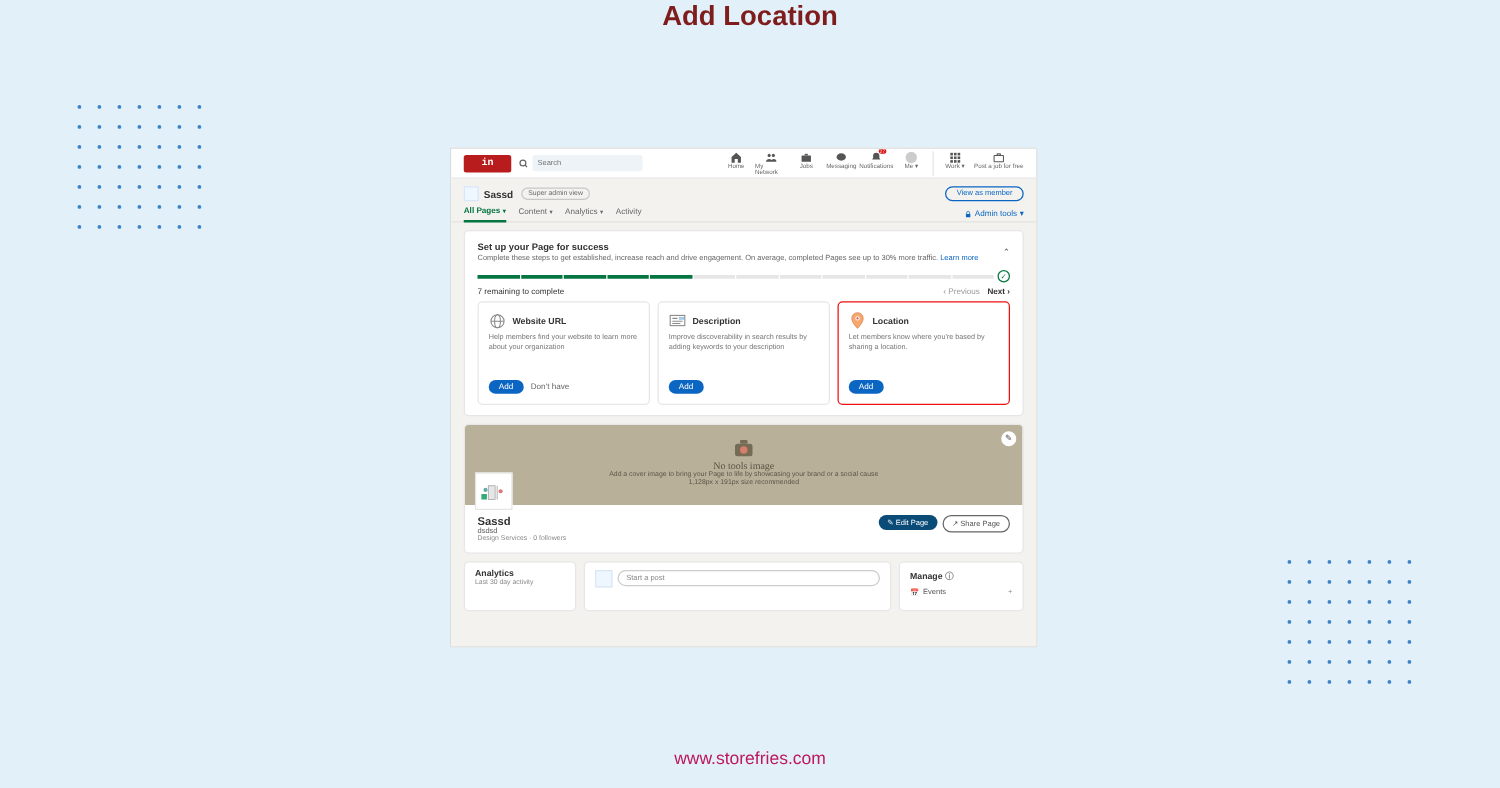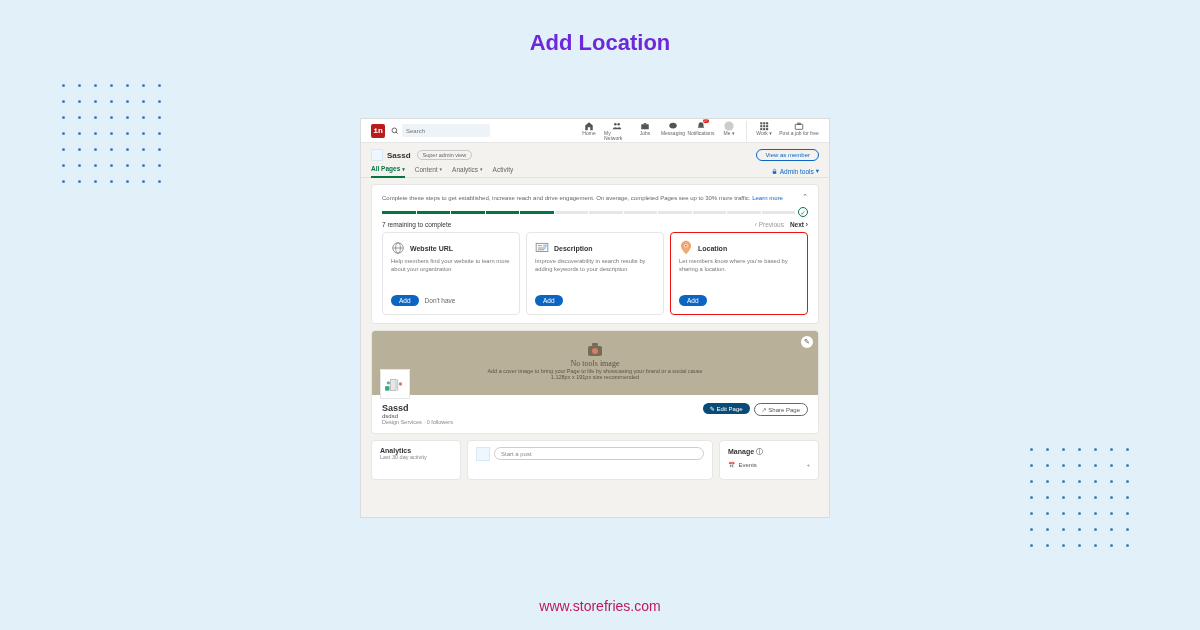--- a/index.html
+++ b/index.html
@@ -1,28 +1,28 @@
 <!DOCTYPE html>
 <html><head>
 <meta charset="utf-8">
 <style>
   * { box-sizing: border-box; margin: 0; padding: 0; font-family: -apple-system, BlinkMacSystemFont, "Segoe UI", Arial, sans-serif; }
   body { width: 1200px; height: 630px; background: #e1f0f9; position: relative; overflow: hidden; }
-  .page-title { text-align: center; color: #6d28d9; font-size: 22px; font-weight: 700; padding-top: 30px; }
+  .page-title { text-align: center; color: #7f1d1d; font-size: 22px; font-weight: 700; }
   .dots { position: absolute; display: grid; grid-template-columns: repeat(7, 16px); grid-template-rows: repeat(7, 16px); }
   .dots span { width: 3px; height: 3px; background: #3b82c4; border-radius: 50%; }
   .dots-left { top: 84px; left: 62px; }
   .dots-right { bottom: 70px; right: 58px; }
   .footer-url { position: absolute; bottom: 16px; width: 100%; text-align: center; font-size: 14px; color: #be185d; }
 
   .shot { width: 470px; height: 400px; position: absolute; top: 118px; left: 360px; background: #fff; border: 1px solid #d9dcdc; overflow: hidden; font-size: 7px; color: #333; }
   .shot .inner { background: #f3f2ef; position: absolute; top: 0; left: 0; right: 0; bottom: 0; overflow: hidden; }
 
   .topbar { height: 24px; background: #fff; border-bottom: 1px solid #e6e6e6; display: flex; align-items: center; padding: 0 10px; }
-  .lin-logo { width: 14px; height: 14px; background: #b91c1c; color: #fff; font-weight: 700; font-size: 8px; display: flex; align-items: center; justify-content: center; border-radius: 2px; margin-right: 6px; font-family: Liberation Mono, monospace; }
+  .lin-logo { width: 38px; height: 14px; background: #b91c1c; color: #fff; font-weight: 700; font-size: 8px; display: flex; align-items: center; justify-content: center; border-radius: 2px; margin-right: 6px; font-family: Liberation Mono, monospace; }
   .search-ico { margin-right: 3px; }
   .search-input { height: 13px; width: 88px; background: #eef3f8; border: none; font-size: 6px; padding: 0 4px; color: #666; border-radius: 2px; }
   .topnav { margin-left: auto; display: flex; gap: 2px; }
   .navitem { width: 26px; display: flex; flex-direction: column; align-items: center; font-size: 5px; color: #666; line-height: 1; }
   .navitem .ico { width: 10px; height: 10px; display: flex; align-items: center; justify-content: center; }
   .navdiv { width: 1px; background: #e6e6e6; height: 20px; margin: 0 2px; }
 
   .pagehead { padding: 6px 10px 0 10px; display: flex; align-items: center; }
   .pagelogo { width: 12px; height: 12px; background: #eef6ff; border: 1px solid #d9e7f5; margin-right: 4px; }
   .pagename { font-size: 8px; font-weight: 600; margin-right: 6px; }
@@ -325,20 +325,21 @@
           <span>Admin tools</span>
           <span class="caret">▾</span>
         </div>
     </div>
 
     <div class="content">
 
       <div class="card">
         <div class="setup-head">
           <div>
+            <div class="setup-title">Set up your Page for success</div>
             <div class="setup-sub"><span>Complete these steps to get established, increase reach and drive engagement. On average, completed Pages see up to 30% more traffic.</span> <a>Learn more</a></div>
           </div>
           <div class="chev">⌃</div>
         </div>
         <div class="progress" id="progress">
             <div class="seg done"></div>
             <div class="seg done"></div>
             <div class="seg done"></div>
             <div class="seg done"></div>
             <div class="seg done"></div>

